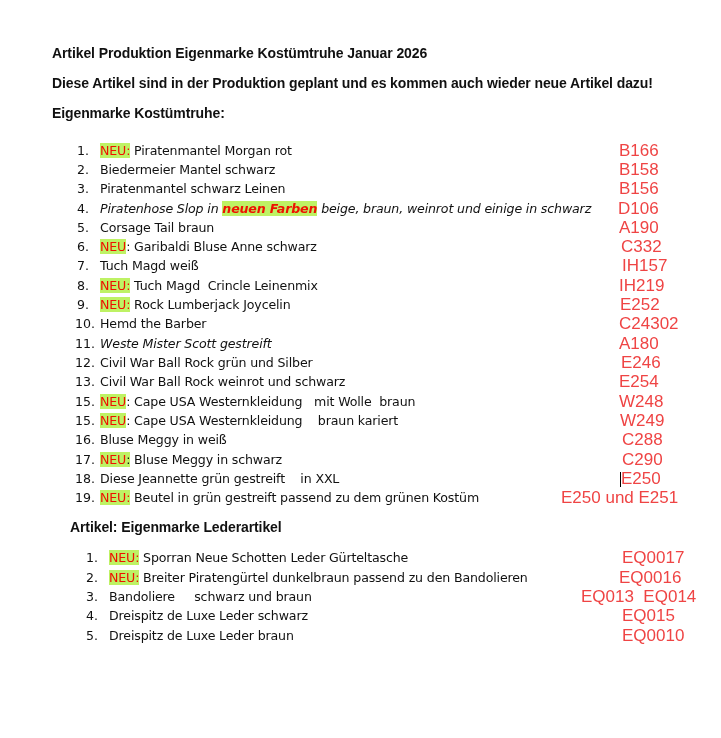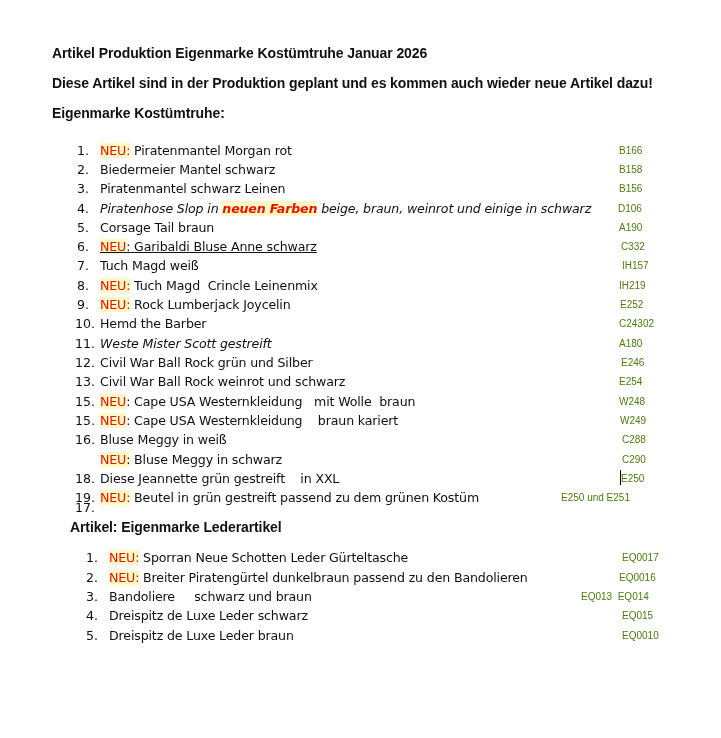--- a/index.html
+++ b/index.html
@@ -2,22 +2,22 @@
 <html><head>
 <meta charset="utf-8">
 <style>
   html, body { margin:0; padding:0; background:#ffffff; }
   body { width:721px; height:738px; position:relative; overflow:hidden;
          font-family:"DejaVu Sans", sans-serif; color:#111111; }
   .line { position:absolute; white-space:pre; line-height:18px; }
   .heading { font-family:"Liberation Sans", sans-serif; font-weight:bold; font-size:14px; letter-spacing:-0.1px; }
   .item { font-size:12.6px; letter-spacing:-0.15px; }
   .num { position:absolute; white-space:pre; font-size:12.6px; line-height:18px; }
-  .code { position:absolute; white-space:pre; font-family:"Liberation Sans", sans-serif; font-size:10px; line-height:18px; color:#4d7c0f; }
-  .hl { background:#fef9c3; }
+  .code { position:absolute; white-space:pre; font-family:"Liberation Sans", sans-serif; font-size:17px; line-height:18px; color:#ef4444; }
+  .hl { background:#bef264; }
   .red { color:#ee1100; }
   .b { font-weight:bold; }
   .cursor { display:inline-block; width:1px; height:15px; background:#000; vertical-align:-3px; margin-right:0px; }
 </style>
 </head>
 <body>
 
 <div id="doc">
   <div class="line heading" style="left:52px; top:44px;">Artikel Produktion Eigenmarke Kostümtruhe Januar 2026</div>
   <div class="line heading" style="left:52px; top:74px;">Diese Artikel sind in der Produktion geplant und es kommen auch wieder neue Artikel dazu!</div>
@@ -44,21 +44,21 @@
         <span class="line item" style="left: 100px; top: 200px; font-style: italic;"><span>Piratenhose Slop in </span><span class="hl red b">neuen Farben</span><span> beige, braun, weinrot und einige in schwarz</span></span>
         <span class="code" style="left: 618px; top: 200px;"><span>D106</span></span>
       </div>
       <div>
         <span class="num" style="left: 77px; top: 219px;">5.</span>
         <span class="line item" style="left: 100px; top: 219px;"><span>Corsage Tail braun</span></span>
         <span class="code" style="left: 619px; top: 219px;"><span>A190</span></span>
       </div>
       <div>
         <span class="num" style="left: 77px; top: 238px;">6.</span>
-        <span class="line item" style="left: 100px; top: 238px; text-decoration: underline;"><span class="hl red">NEU</span><span>:</span><span> Garibaldi Bluse Anne schwarz</span></span>
+        <span class="line item" style="left: 100px; top: 238px;"><span class="hl red">NEU</span><span>:</span><span> Garibaldi Bluse Anne schwarz</span></span>
         <span class="code" style="left: 621px; top: 238px;"><span>C332</span></span>
       </div>
       <div>
         <span class="num" style="left: 77px; top: 257px;">7.</span>
         <span class="line item" style="left: 100px; top: 257px;"><span>Tuch Magd weiß</span></span>
         <span class="code" style="left: 622px; top: 257px;"><span>IH157</span></span>
       </div>
       <div>
         <span class="num" style="left: 77px; top: 277px;">8.</span>
         <span class="line item" style="left: 100px; top: 277px;"><span class="hl red">NEU</span><span class="hl red">:</span><span> Tuch Magd  Crincle Leinenmix</span></span>
@@ -98,21 +98,21 @@
         <span class="num" style="left: 75px; top: 412px;">15.</span>
         <span class="line item" style="left: 100px; top: 412px;"><span class="hl red">NEU</span><span>:</span><span> Cape USA Westernkleidung    braun kariert</span></span>
         <span class="code" style="left: 620px; top: 412px;"><span>W249</span></span>
       </div>
       <div>
         <span class="num" style="left: 75px; top: 431px; text-align: right;">16.</span>
         <span class="line item" style="left: 100px; top: 431px;"><span>Bluse Meggy in weiß</span></span>
         <span class="code" style="left: 622px; top: 431px;"><span>C288</span></span>
       </div>
       <div>
-        <span class="num" style="left: 75px; top: 451px; margin-top: 48px;">17.</span>
+        <span class="num" style="left: 75px; top: 451px;">17.</span>
         <span class="line item" style="left: 100px; top: 451px;"><span class="hl red">NEU</span><span class="hl">:</span><span> Bluse Meggy in schwarz</span></span>
         <span class="code" style="left: 622px; top: 451px;"><span>C290</span></span>
       </div>
       <div>
         <span class="num" style="left: 75px; top: 470px;">18.</span>
         <span class="line item" style="left: 100px; top: 470px;"><span>Diese Jeannette grün gestreift    in XXL</span></span>
         <span class="code" style="left: 620px; top: 470px;"><span class="cursor"></span><span>E250</span></span>
       </div>
       <div>
         <span class="num" style="left: 75px; top: 489px;">19.</span>

